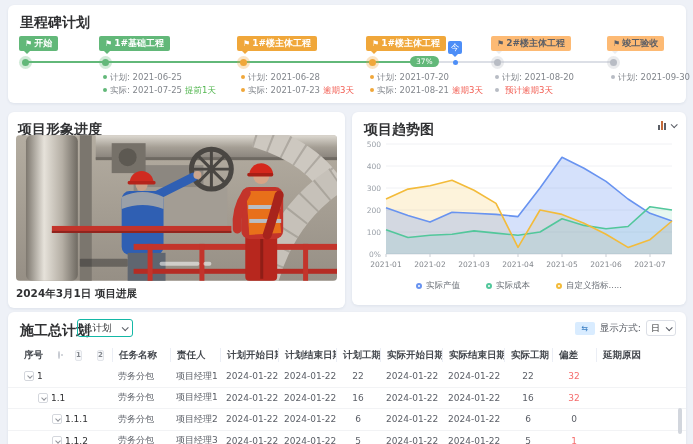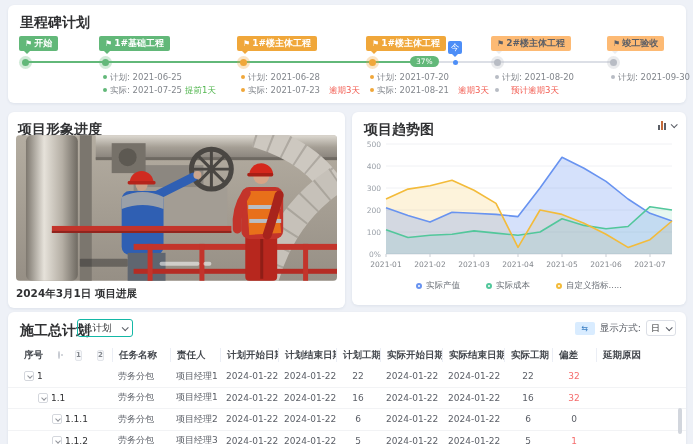--- a/index.html
+++ b/index.html
@@ -28,21 +28,21 @@
   .ms-label.c-green:after { border-top:3px solid #62b879; }
   .ms-label.c-orange:after { border-top:3px solid #f0a73a; }
   .ms-label.c-gray:after { border-top:3px solid #ebedf0; }
   .ms-lines { position:absolute; top:66px; font-size:8.5px; color:#82868c; white-space:nowrap; }
   .ms-line { height:12.5px; line-height:12.5px; }
   .ms-dot { display:inline-block; width:4px; height:4px; border-radius:50%; margin:0 3px 1px 0; }
   .c-green .ms-dot, .ms-dot.c-green { background:#62b879; }
   .ms-dot.c-orange { background:#f0a73a; }
   .ms-dot.c-gray { background:#b8bcc4; }
   .ms-note-good { color:#52b64f; margin-left:3px; }
-  .ms-note-bad { color:#f25b50; margin-left:9px; }
+  .ms-note-bad { color:#f25b50; margin-left:3px; }
   .ms-progress { position:absolute; top:51px; height:11px; line-height:11px; padding:0 6px; background:#62b879;
                  color:#fff; font-size:7.5px; border-radius:6px; z-index:3; }
   .today-dot { position:absolute; left:445px; top:54.5px; width:5px; height:5px; border-radius:50%; background:#4d8ef7; }
   .today-badge { position:absolute; left:440px; top:36px; width:14px; height:13px; background:#4d8ef7; color:#fff;
                  font-size:8.5px; line-height:13px; text-align:center; border-radius:2px; }
   .today-badge:after { content:""; position:absolute; left:4px; bottom:-3px; border:3px solid transparent; border-top:3px solid #4d8ef7; border-bottom:none; }
 
   
   #p-photo { left:8px; top:112px; width:337px; height:196px; }
   #p-photo .panel-title { position:absolute; left:10px; top:9px; }

